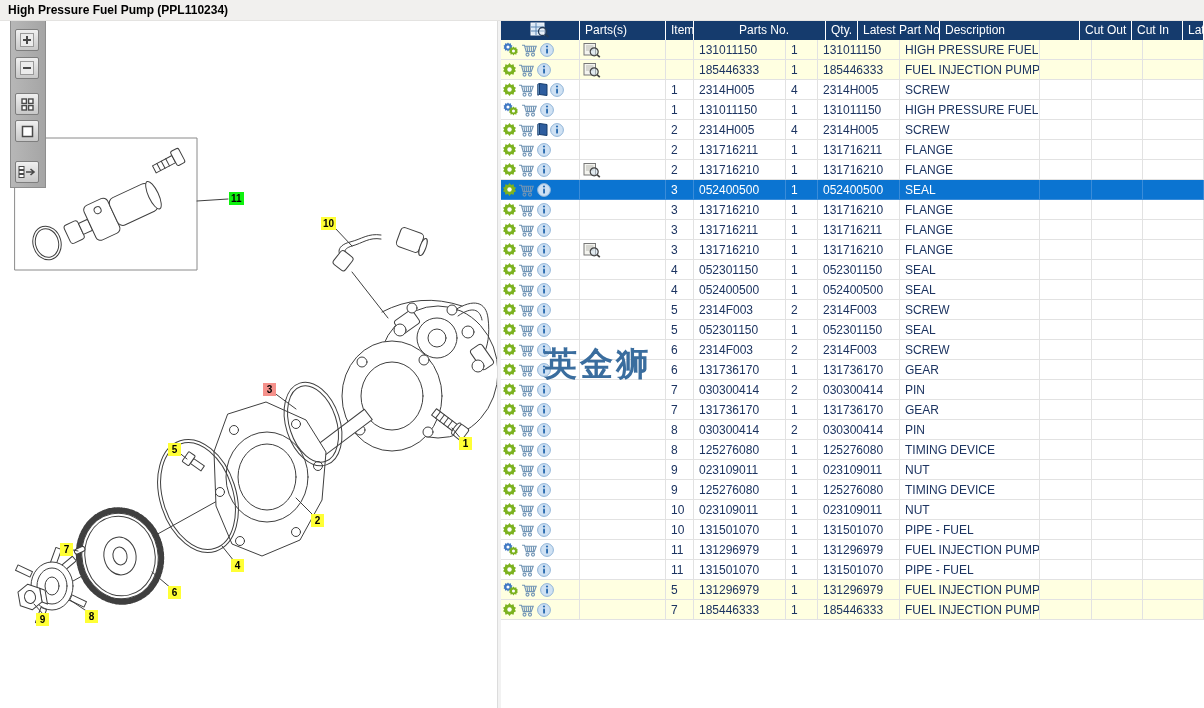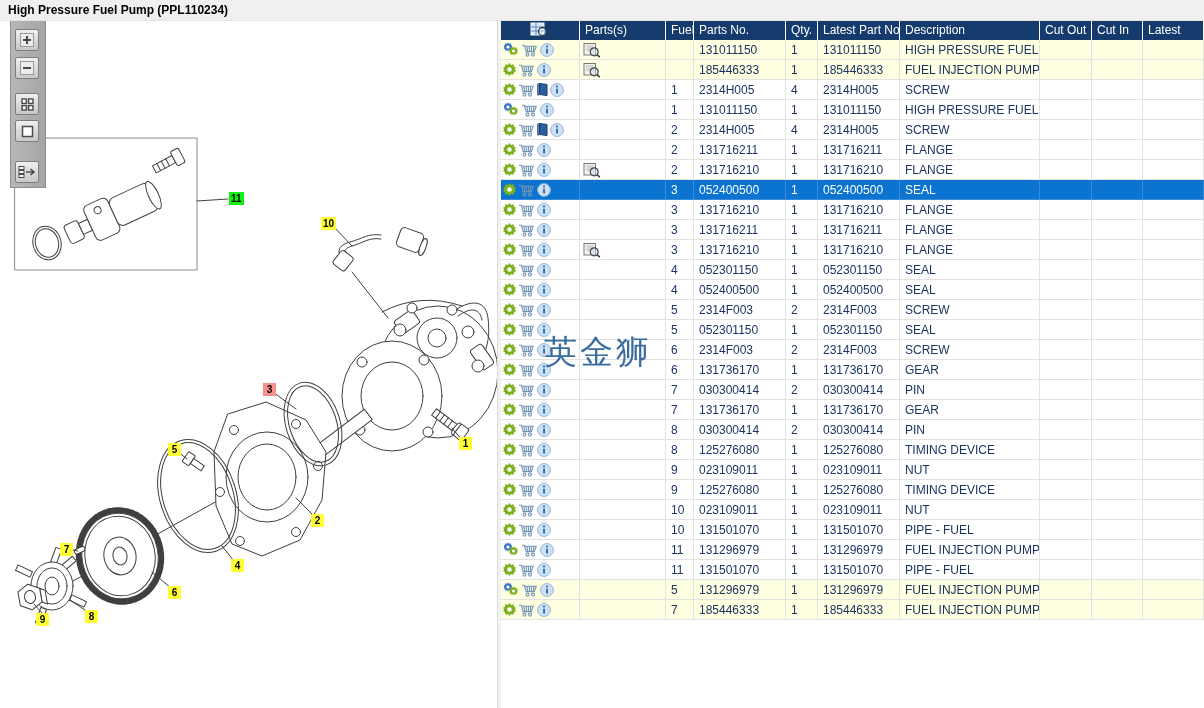--- a/index.html
+++ b/index.html
@@ -34,21 +34,21 @@
   .th.th-icon{display:flex;align-items:center;justify-content:center;padding:0;}
   .tr{display:flex;height:20px;}
   .tr.white{background:#fff;}
   .tr.yellow{background:#ffffe1;}
   .tr.selected{background:#0b74d1;color:#fff;}
   .td{box-sizing:border-box;height:20px;border-right:1px solid #e2e2e2;border-bottom:1px solid #e2e2e2;
       padding:3px 2px 0 5px;white-space:nowrap;overflow:hidden;}
   .tr.selected .td{border-right-color:#3a8cd9;border-bottom-color:#3a8cd9;}
   .td.icons-cell{display:flex;align-items:center;padding:0 0 0 3px;gap:2px;}
   .icon{display:inline-flex;align-items:center;justify-content:center;cursor:pointer;}
-  .watermark{position:absolute;left:44px;top:310px;font-size:33px;font-weight:normal;color:#3a6d9e;
+  .watermark{position:absolute;left:44px;top:322px;font-size:33px;font-weight:bold;color:#3a6d9e;
              letter-spacing:3px;z-index:7;pointer-events:none;white-space:nowrap;
              font-family:"DejaVu Sans",sans-serif;}
 </style>
 </head>
 <body>
 
 <div class="left-panel">
   <svg class="diagram" width="497" height="708" viewBox="0 0 497 708" stroke="#3f3f3f" stroke-width="1" fill="none" stroke-linejoin="round" stroke-linecap="round">
 
     <line x1="388" y1="318" x2="352" y2="272"></line>
@@ -260,22 +260,22 @@
             <rect x="1" y="1" width="13" height="12" fill="#dce9f6" stroke="#f5f8fb"></rect>
             <line x1="1" y1="5" x2="14" y2="5" stroke="#5d87b5"></line>
             <line x1="1" y1="9" x2="14" y2="9" stroke="#5d87b5"></line>
             <line x1="6" y1="1" x2="6" y2="13" stroke="#5d87b5"></line>
             <circle cx="12.5" cy="9.5" r="4" fill="rgba(255,255,255,0.35)" stroke="#233a56" stroke-width="1.3"></circle>
             <line x1="15.5" y1="12.5" x2="18.5" y2="15" stroke="#233a56" stroke-width="1.8"></line>
           </svg>
         </span>
       </div>
       <div class="th" style="width: 86px;">Parts(s)</div>
-      <div class="th" style="width: 28px;">Fuel</div>
-      <div class="th" style="width: 92px;">Parts No.</div>
+      <div class="th" style="width: 28px;">Item</div>
+      <div class="th" style="width: 92px; margin-left: 40px;">Parts No.</div>
       <div class="th" style="width: 32px;">Qty.</div>
       <div class="th" style="width: 82px;">Latest Part No.</div>
       <div class="th" style="width: 140px;">Description</div>
       <div class="th" style="width: 52px;">Cut Out</div>
       <div class="th" style="width: 51px;">Cut In</div>
       <div class="th" style="width: 61px; flex: 1 1 0%;">Latest</div>
     </div>
   <div id="tbody">
       <div class="tr yellow">
         <div class="td icons-cell" style="width: 80px;">

